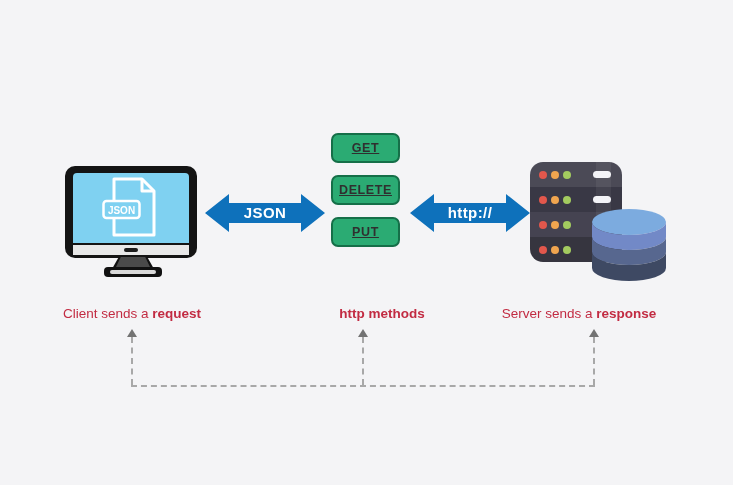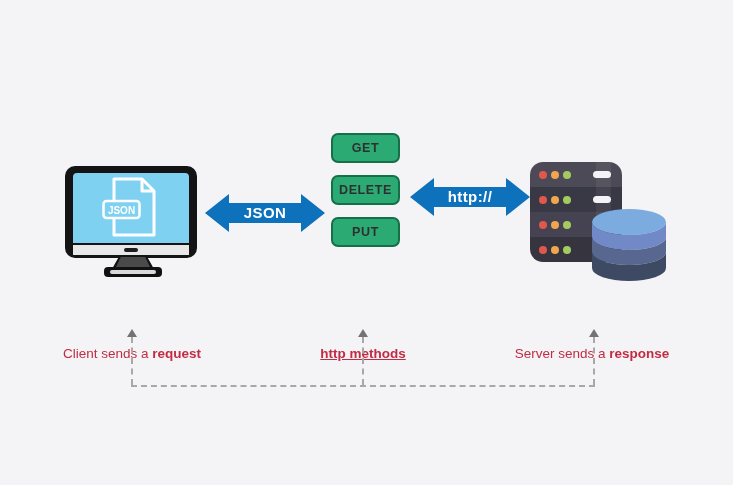--- a/index.html
+++ b/index.html
@@ -23,45 +23,45 @@
     background:#111;border-radius:4px;}
   .m-slot{position:absolute;left:6px;top:3px;width:46px;height:4px;background:#d9d9d9;border-radius:2px;}
   .file-svg{position:absolute;left:29px;top:4px;}
 
   
   .arrow{position:absolute;width:120px;height:38px;}
   .arrow svg{position:absolute;left:0;top:0;}
   .arrow-label{position:absolute;left:0;top:0;width:100%;height:38px;line-height:38px;
     text-align:center;color:#fff;font-weight:bold;font-size:15px;letter-spacing:.4px;}
   #req-arrow{left:205px;top:194px;}
-  #res-arrow{left:410px;top:178px;}
+  #res-arrow{left:410px;top:194px;}
 
   
   .methods{position:absolute;left:331px;top:133px;width:69px;}
   .method-btn{box-sizing:border-box;width:69px;height:30px;margin-bottom:12px;
     background:#2bab73;border:2px solid #156f48;border-radius:7px;
     display:flex;align-items:center;justify-content:center;
-    font-weight:bold;font-size:12.5px;color:#2f2f2f;letter-spacing:.6px;}
+    font-weight:bold;font-size:12.5px;color:#2f2f2f;letter-spacing:.6px;text-decoration:underline;}
 
   
   .tower{position:absolute;left:530px;top:162px;width:92px;height:100px;
     border-radius:13px;overflow:hidden;}
   .srow{position:relative;height:25px;display:flex;align-items:center;gap:4px;padding-left:9px;box-sizing:border-box;}
   .r1{background:#4b4a56;} .r2{background:#393845;} .r3{background:#454351;} .r4{background:#36353f;}
   .dot{width:8px;height:8px;border-radius:50%;}
   .dot-red{background:#e2574c;} .dot-orange{background:#f0a54f;} .dot-green{background:#a3cb5f;}
   .srow .bar{position:absolute;right:11px;top:9px;width:18px;height:7px;border-radius:4px;background:#f3f3f7;}
   .shine{position:absolute;left:66px;top:0;width:15px;height:100px;background:rgba(255,255,255,.06);}
   .db-svg{position:absolute;left:592px;top:209px;}
 
   
   .caption{position:absolute;top:306px;transform:translateX(-50%);
-    font-size:13.5px;color:#c22b42;white-space:nowrap;margin-top:40px;}
+    font-size:13.5px;color:#c22b42;white-space:nowrap;}
   .caption b{font-weight:bold;}
-  #cap-client{left:132px;} #cap-methods{left:363px;font-weight:bold;text-decoration:underline;} #cap-server{left:592px;text-align:right;}
+  #cap-client{left:132px;} #cap-methods{left:382px;font-weight:bold;} #cap-server{left:579px;text-align:right;}
 
   
   .dash-h{position:absolute;left:131px;top:385px;width:464px;height:0;border-top:2px dashed #a8a8a8;}
   .dash-v{position:absolute;top:337px;height:48px;width:0;border-left:2px dashed #a8a8a8;}
   .dash-head{position:absolute;top:329px;width:0;height:0;
     border-left:5px solid transparent;border-right:5px solid transparent;border-bottom:8px solid #737373;}
 </style>
 </head>
 <body>
 

